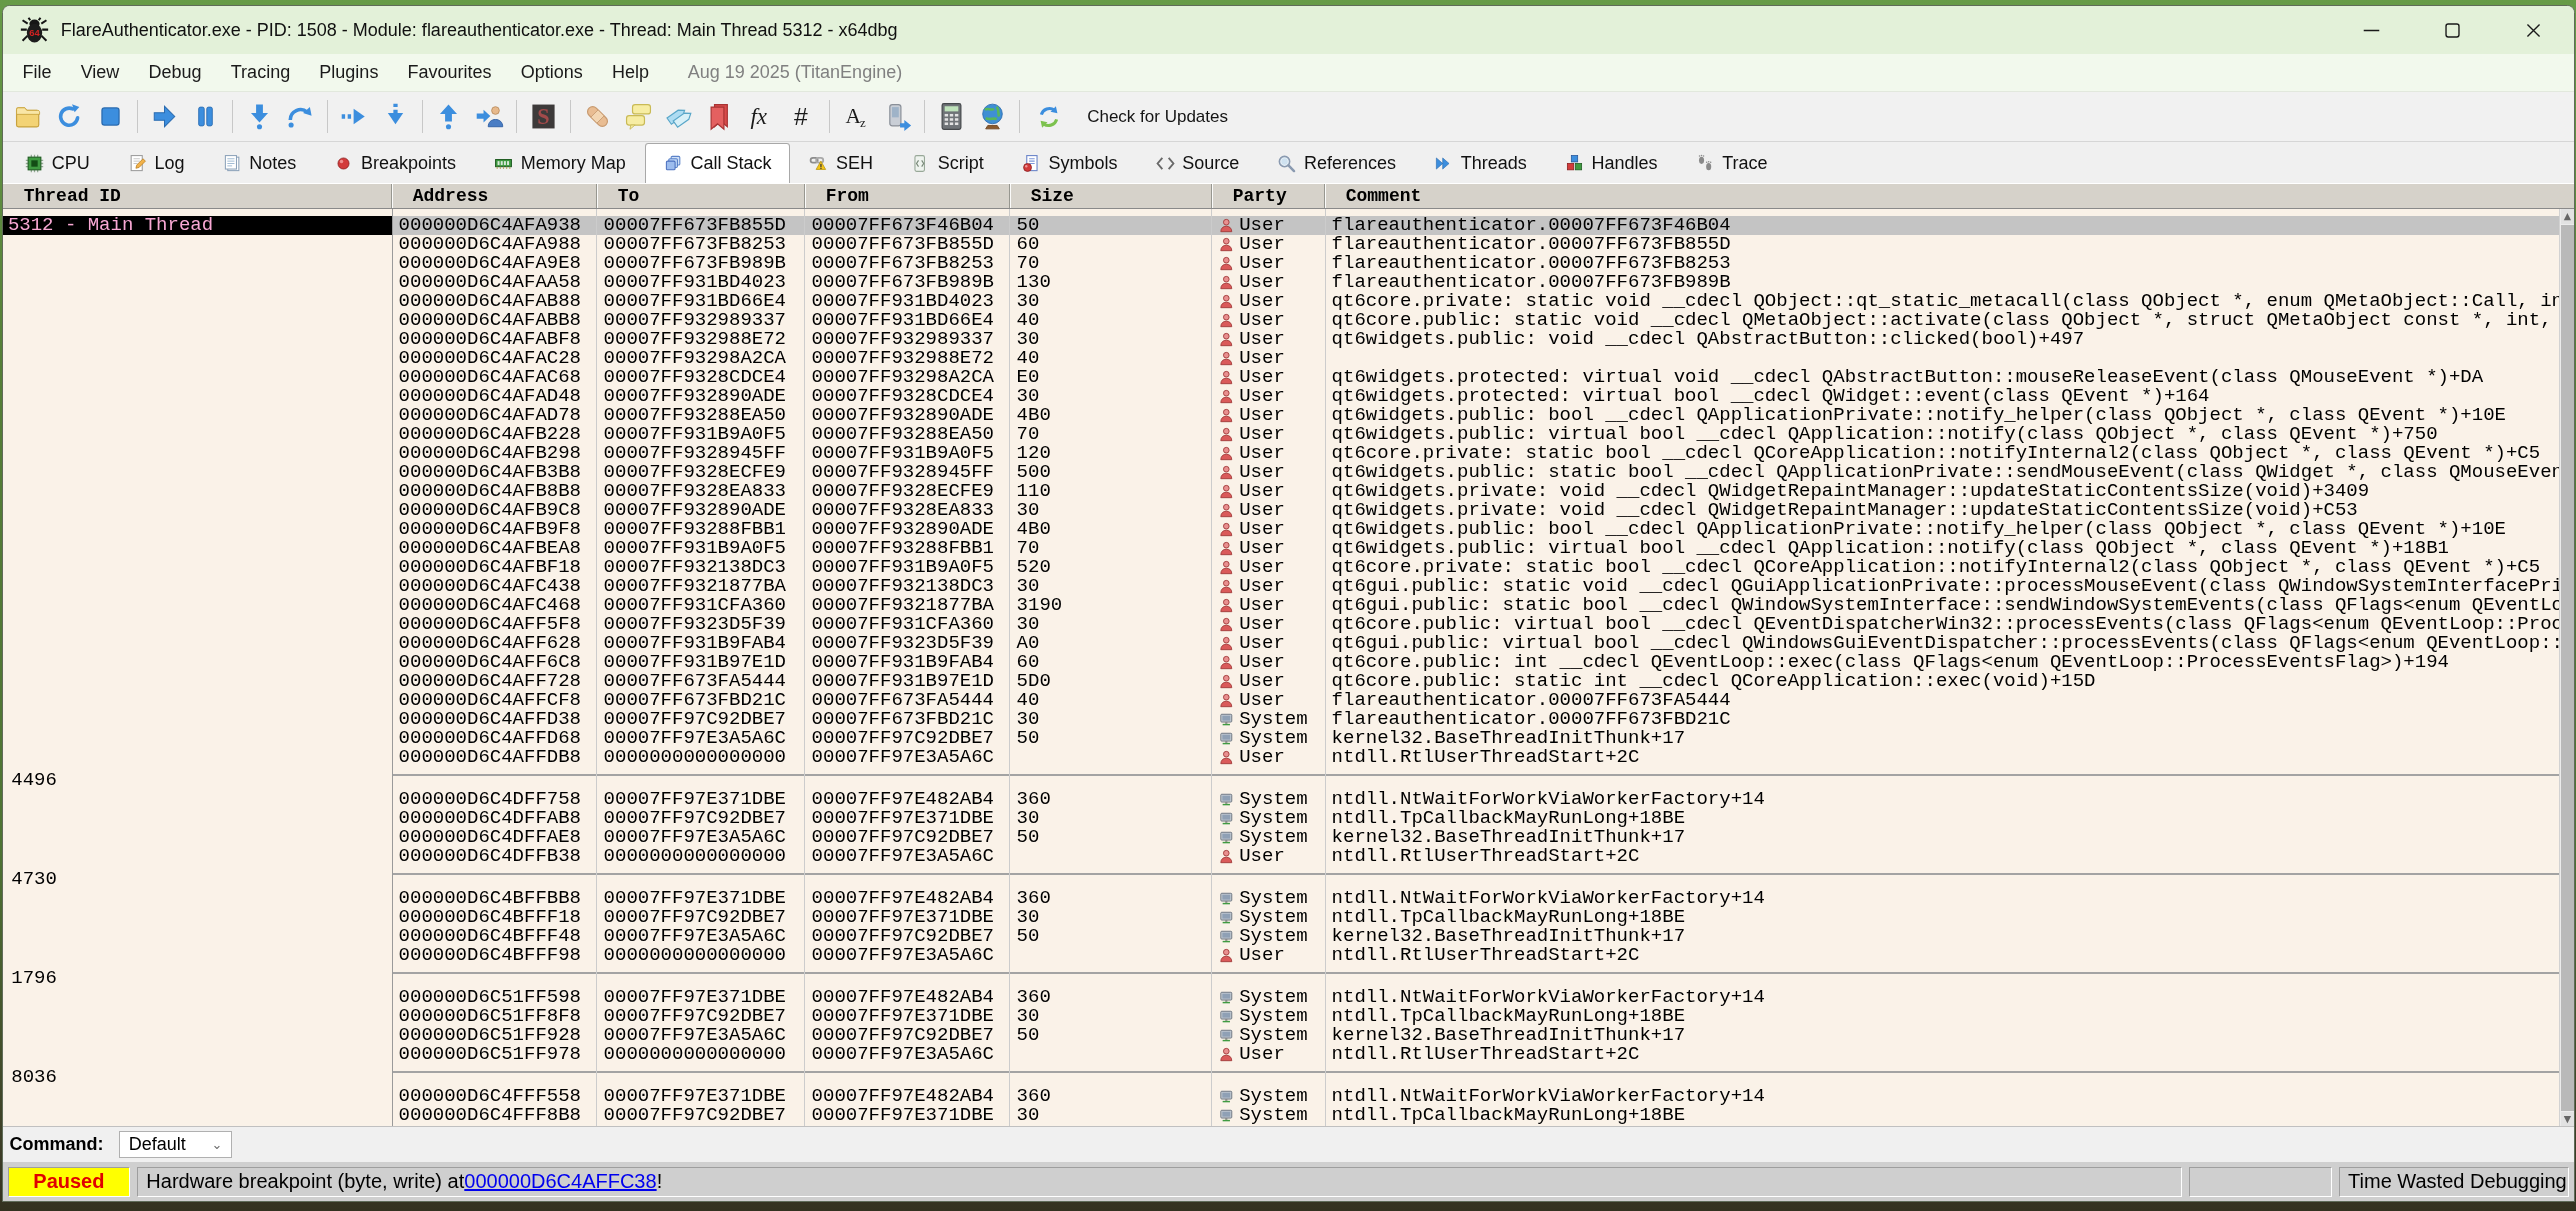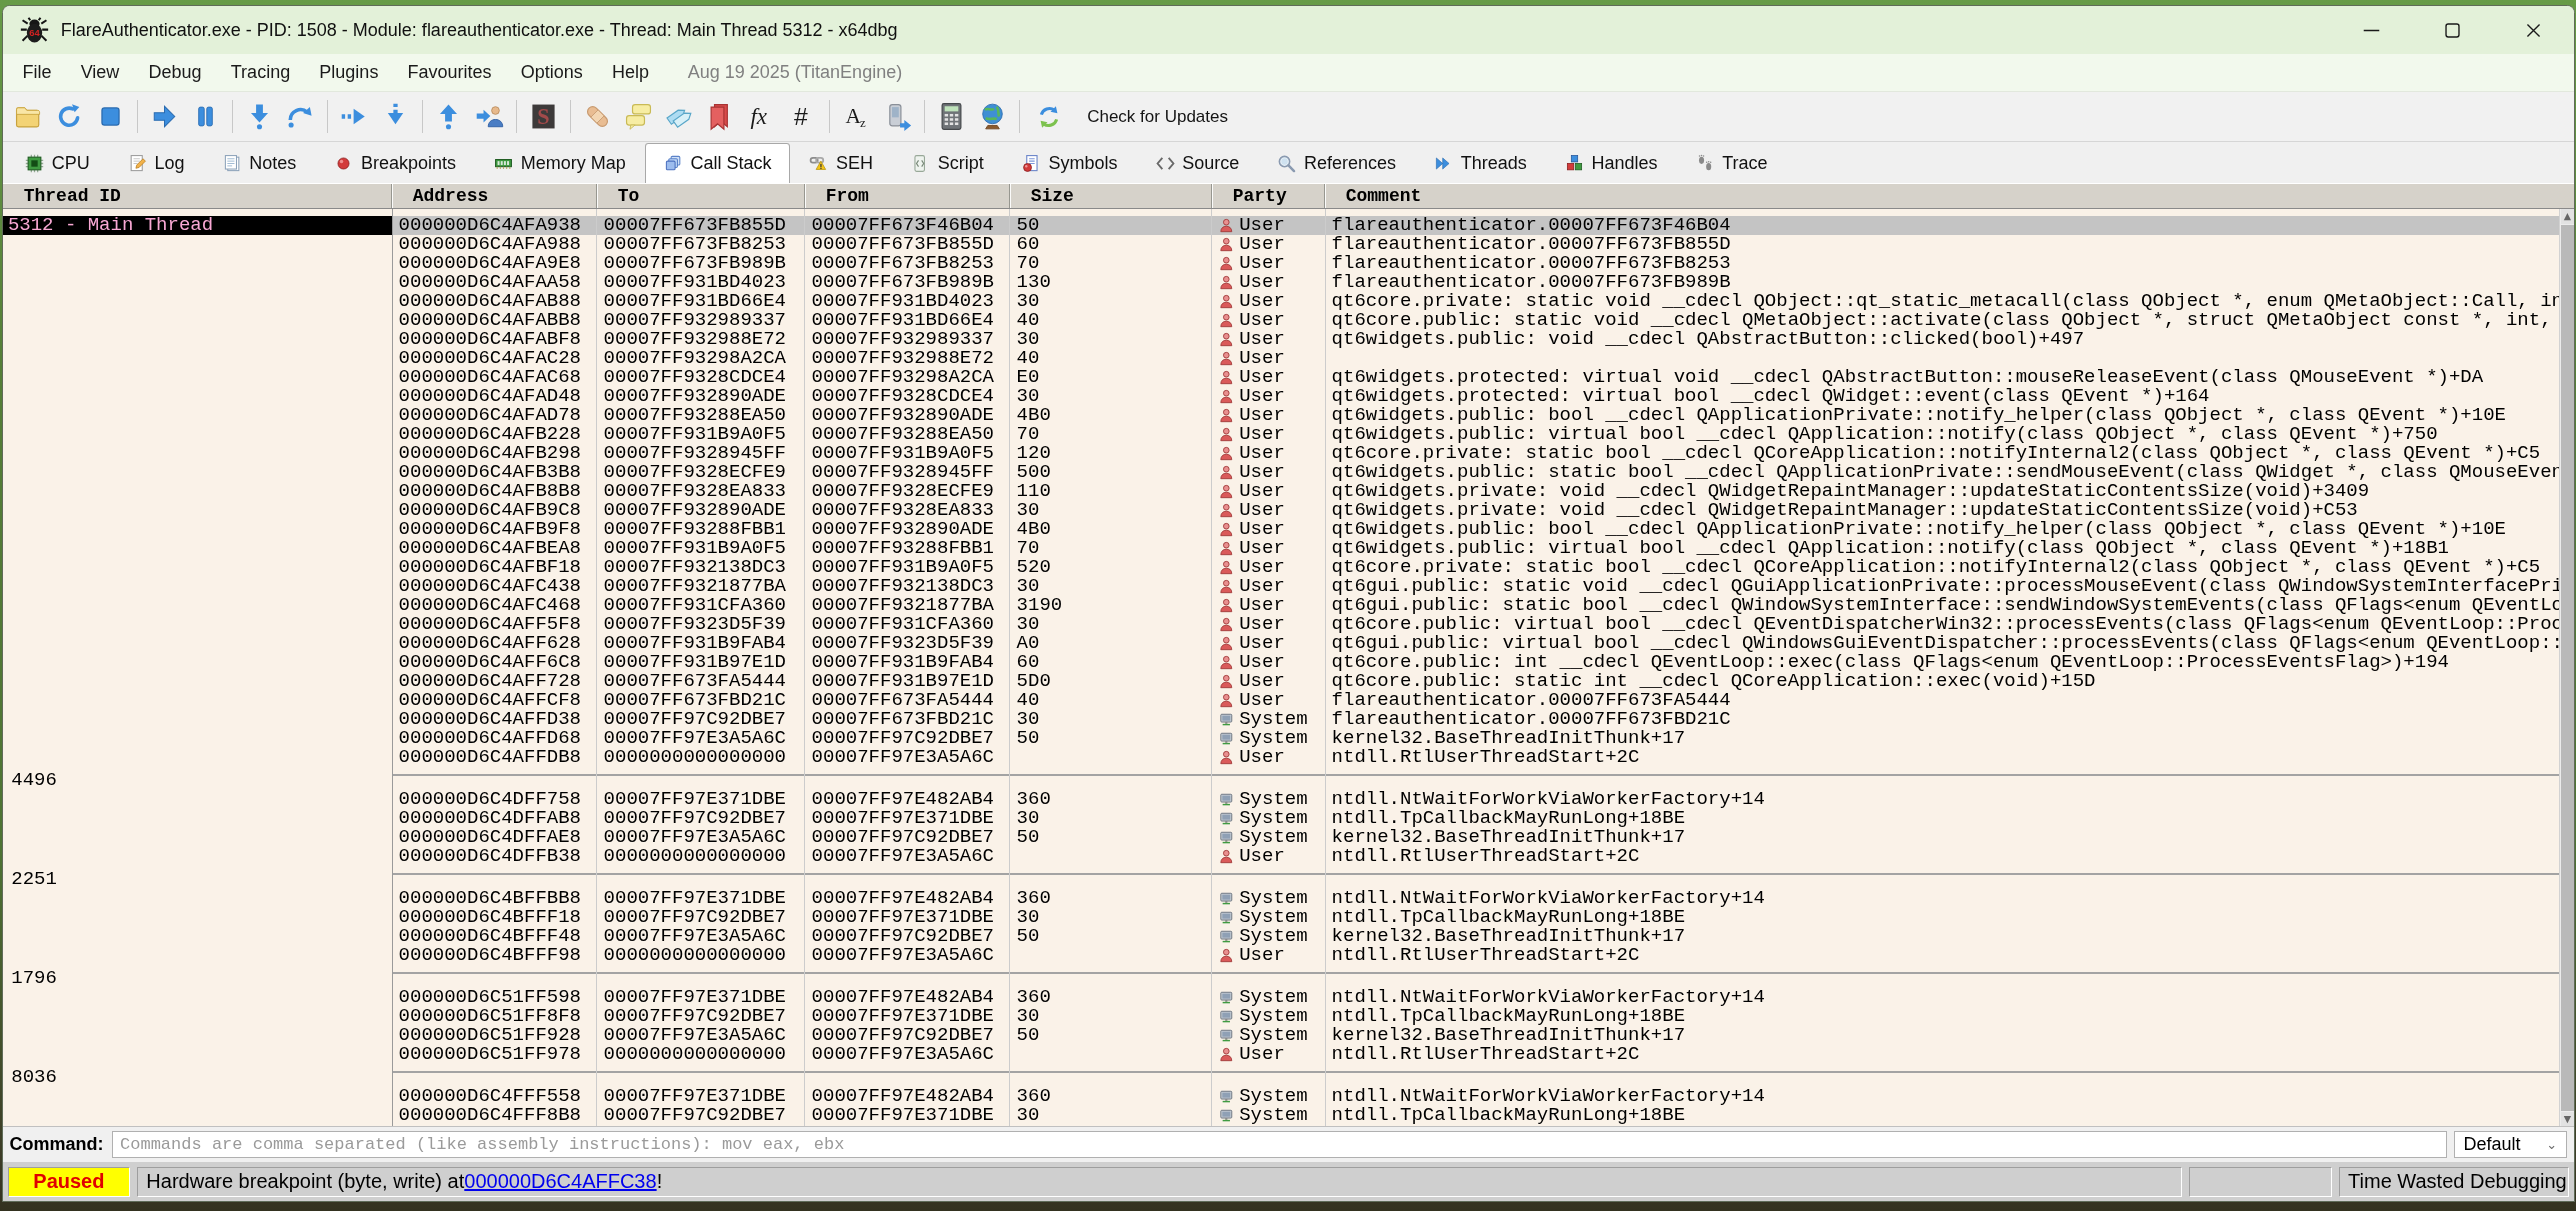--- a/index.html
+++ b/index.html
@@ -1041,21 +1041,21 @@
                 <circle cx="8" cy="4.6" r="3.1" fill="#e99090" stroke="#a23b3b" stroke-width="1"></circle>
                 <path d="M2 15c0-4 2.8-6 6-6s6 2 6 6z" fill="#da5a5a" stroke="#a23b3b" stroke-width="1"></path>
               </svg>
             </span>
             <span>User</span>
           </div>
           <div class="cell">ntdll.RtlUserThreadStart+2C</div>
         </div>
         <div class="gap">
           <div class="sep-line"></div>
-                   <div class="tlabel">2251</div>
+                   <div class="tlabel">4730</div>
         </div>
         <div class="row">
           <div class="cell"></div>
           <div class="cell">000000D6C4BFFBB8</div>
           <div class="cell">00007FF97E371DBE</div>
           <div class="cell">00007FF97E482AB4</div>
           <div class="cell">360</div>
           <div class="cell party">
             <span style="display:flex">
               <svg viewBox="0 0 16 16">
@@ -1266,21 +1266,20 @@
       </div>
     <div class="scrollbar">
       <div class="arrow up">▲</div>
       <div class="thumb"></div>
       <div class="arrow down">▼</div>
     </div>
   </div>
 
   <div class="commandbar">
     <span class="cmd-label">Command:</span>
-    <input class="cmd-input" type="text" placeholder="Commands are comma separated (like assembly instructions): mov eax, ebx" style="">
     <div class="cmd-combo">
       <span>Default</span>
       <span class="chev">⌄</span>
     </div>
   </div>
 
   <div class="statusbar">
     <div class="status-panel paused">Paused</div>
     <div class="status-panel status-msg">
       <span>Hardware breakpoint (byte, write) at </span>

